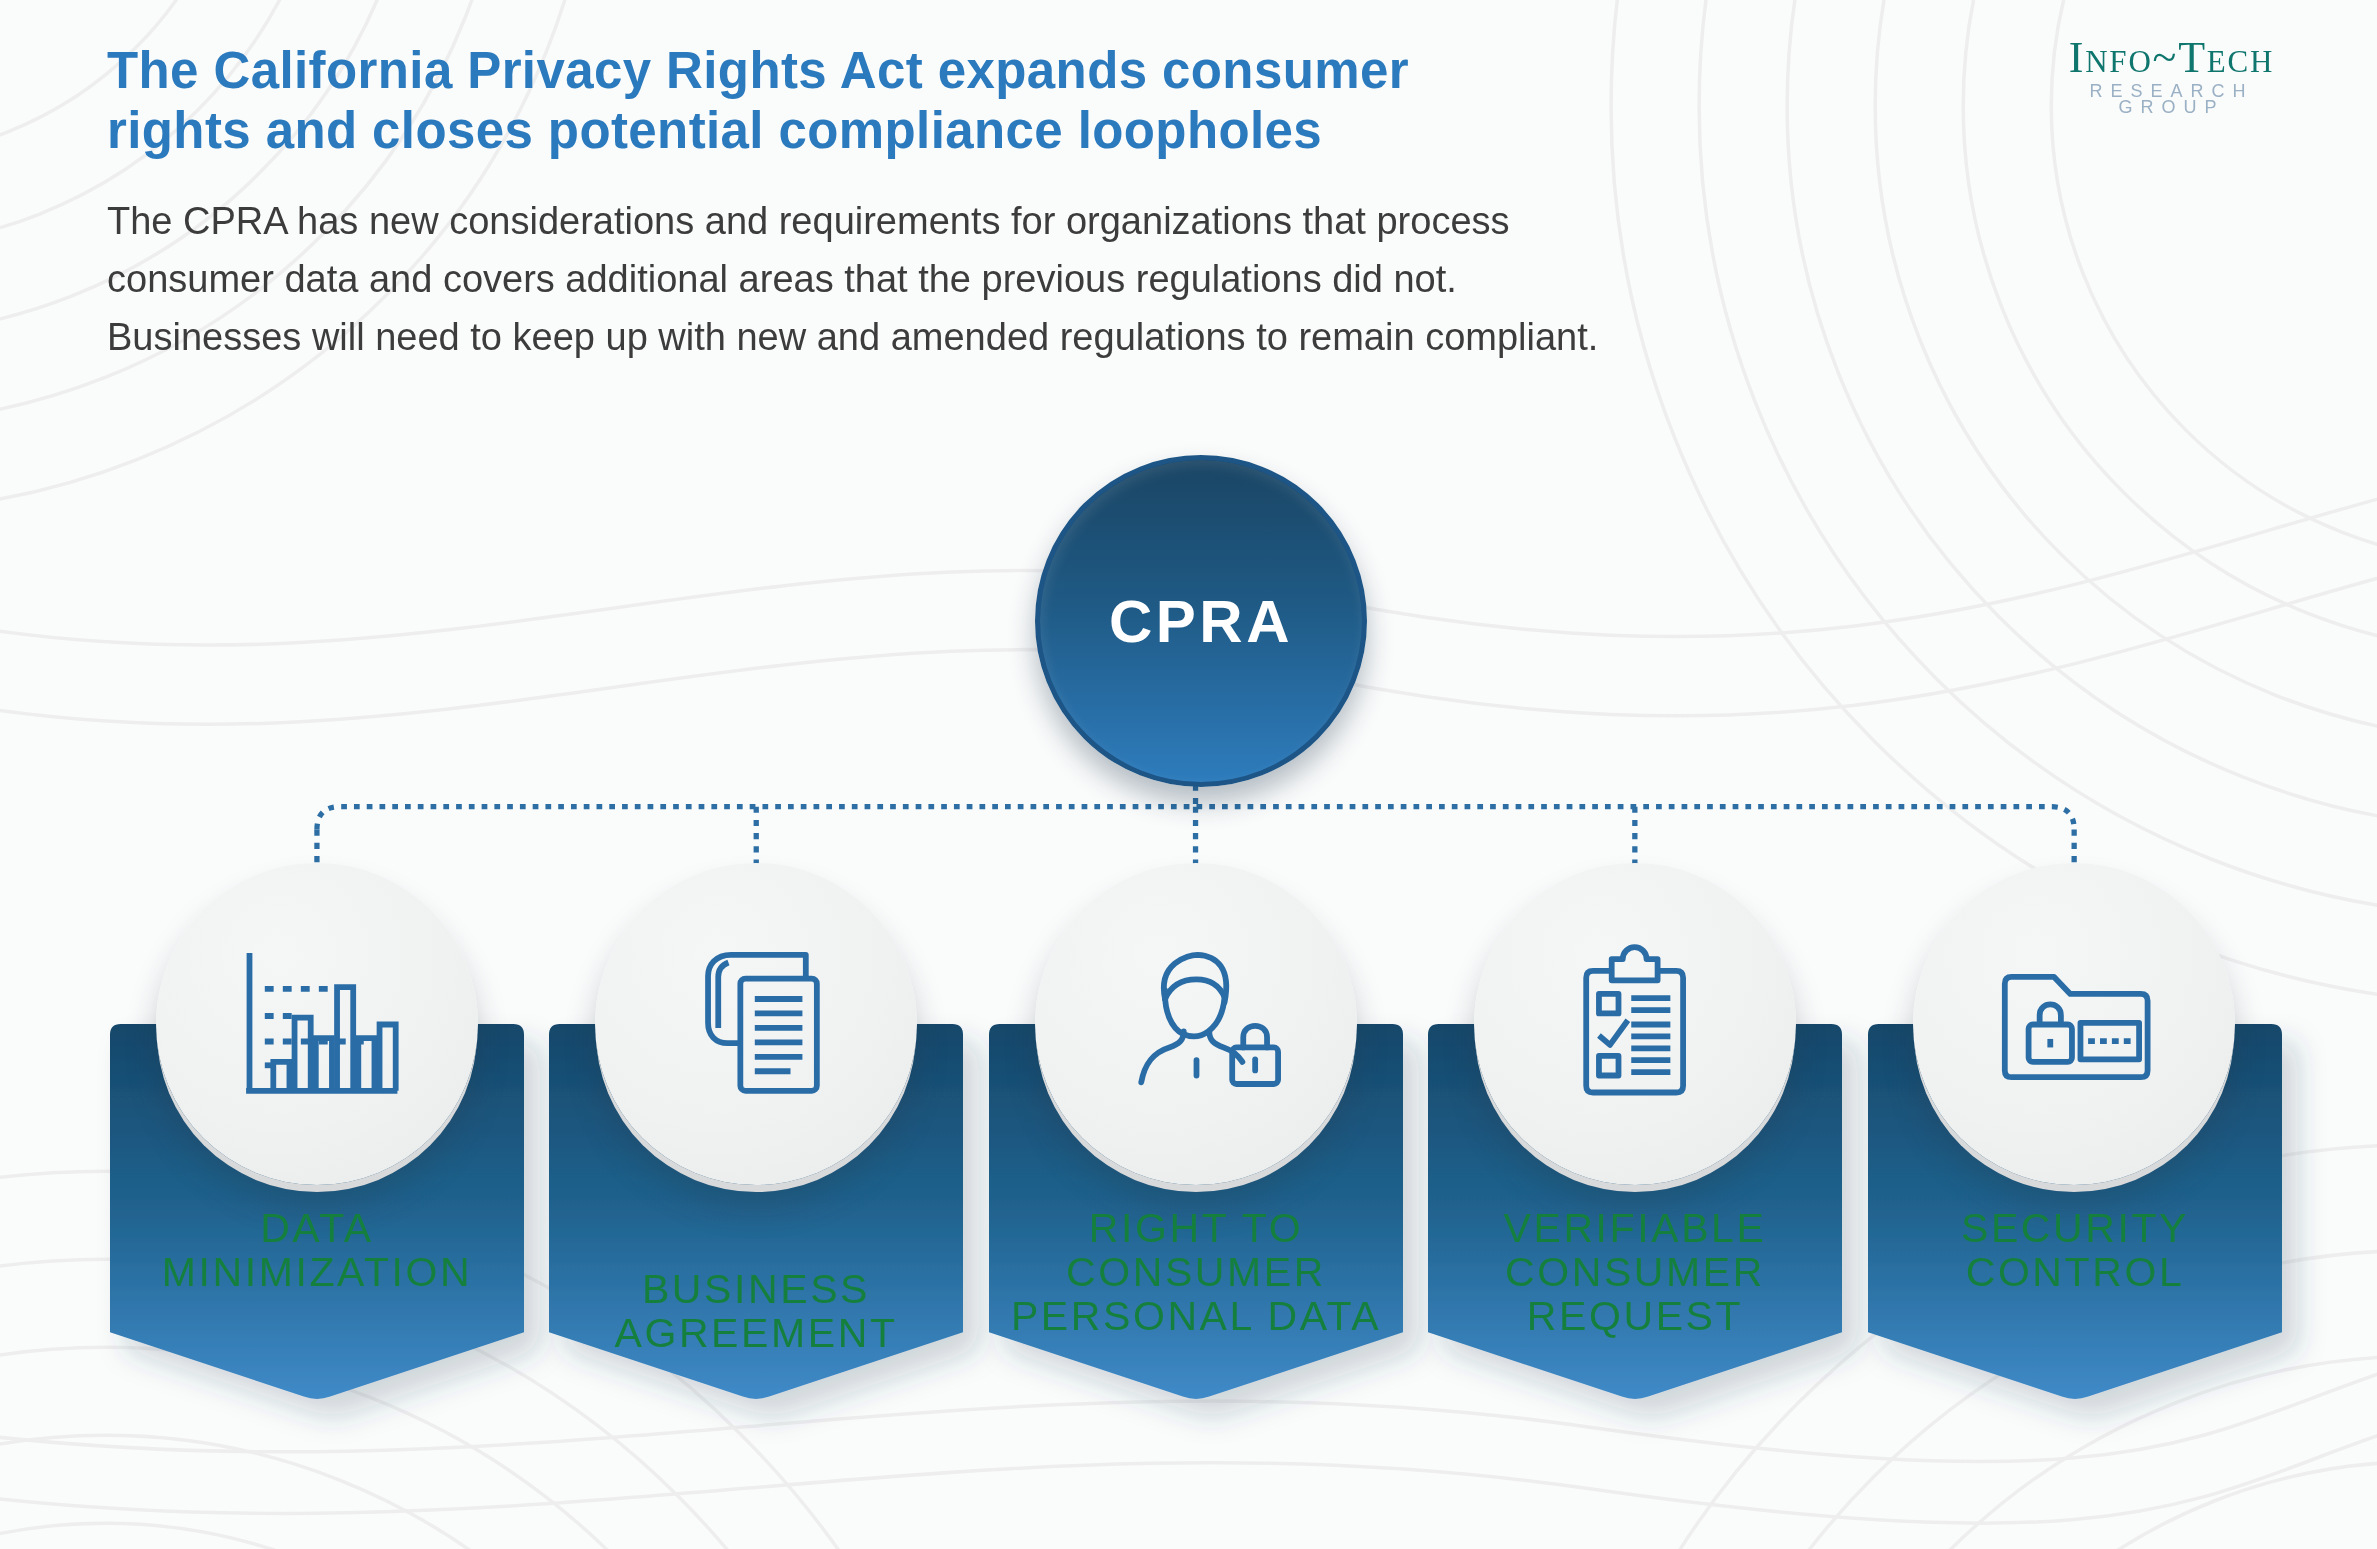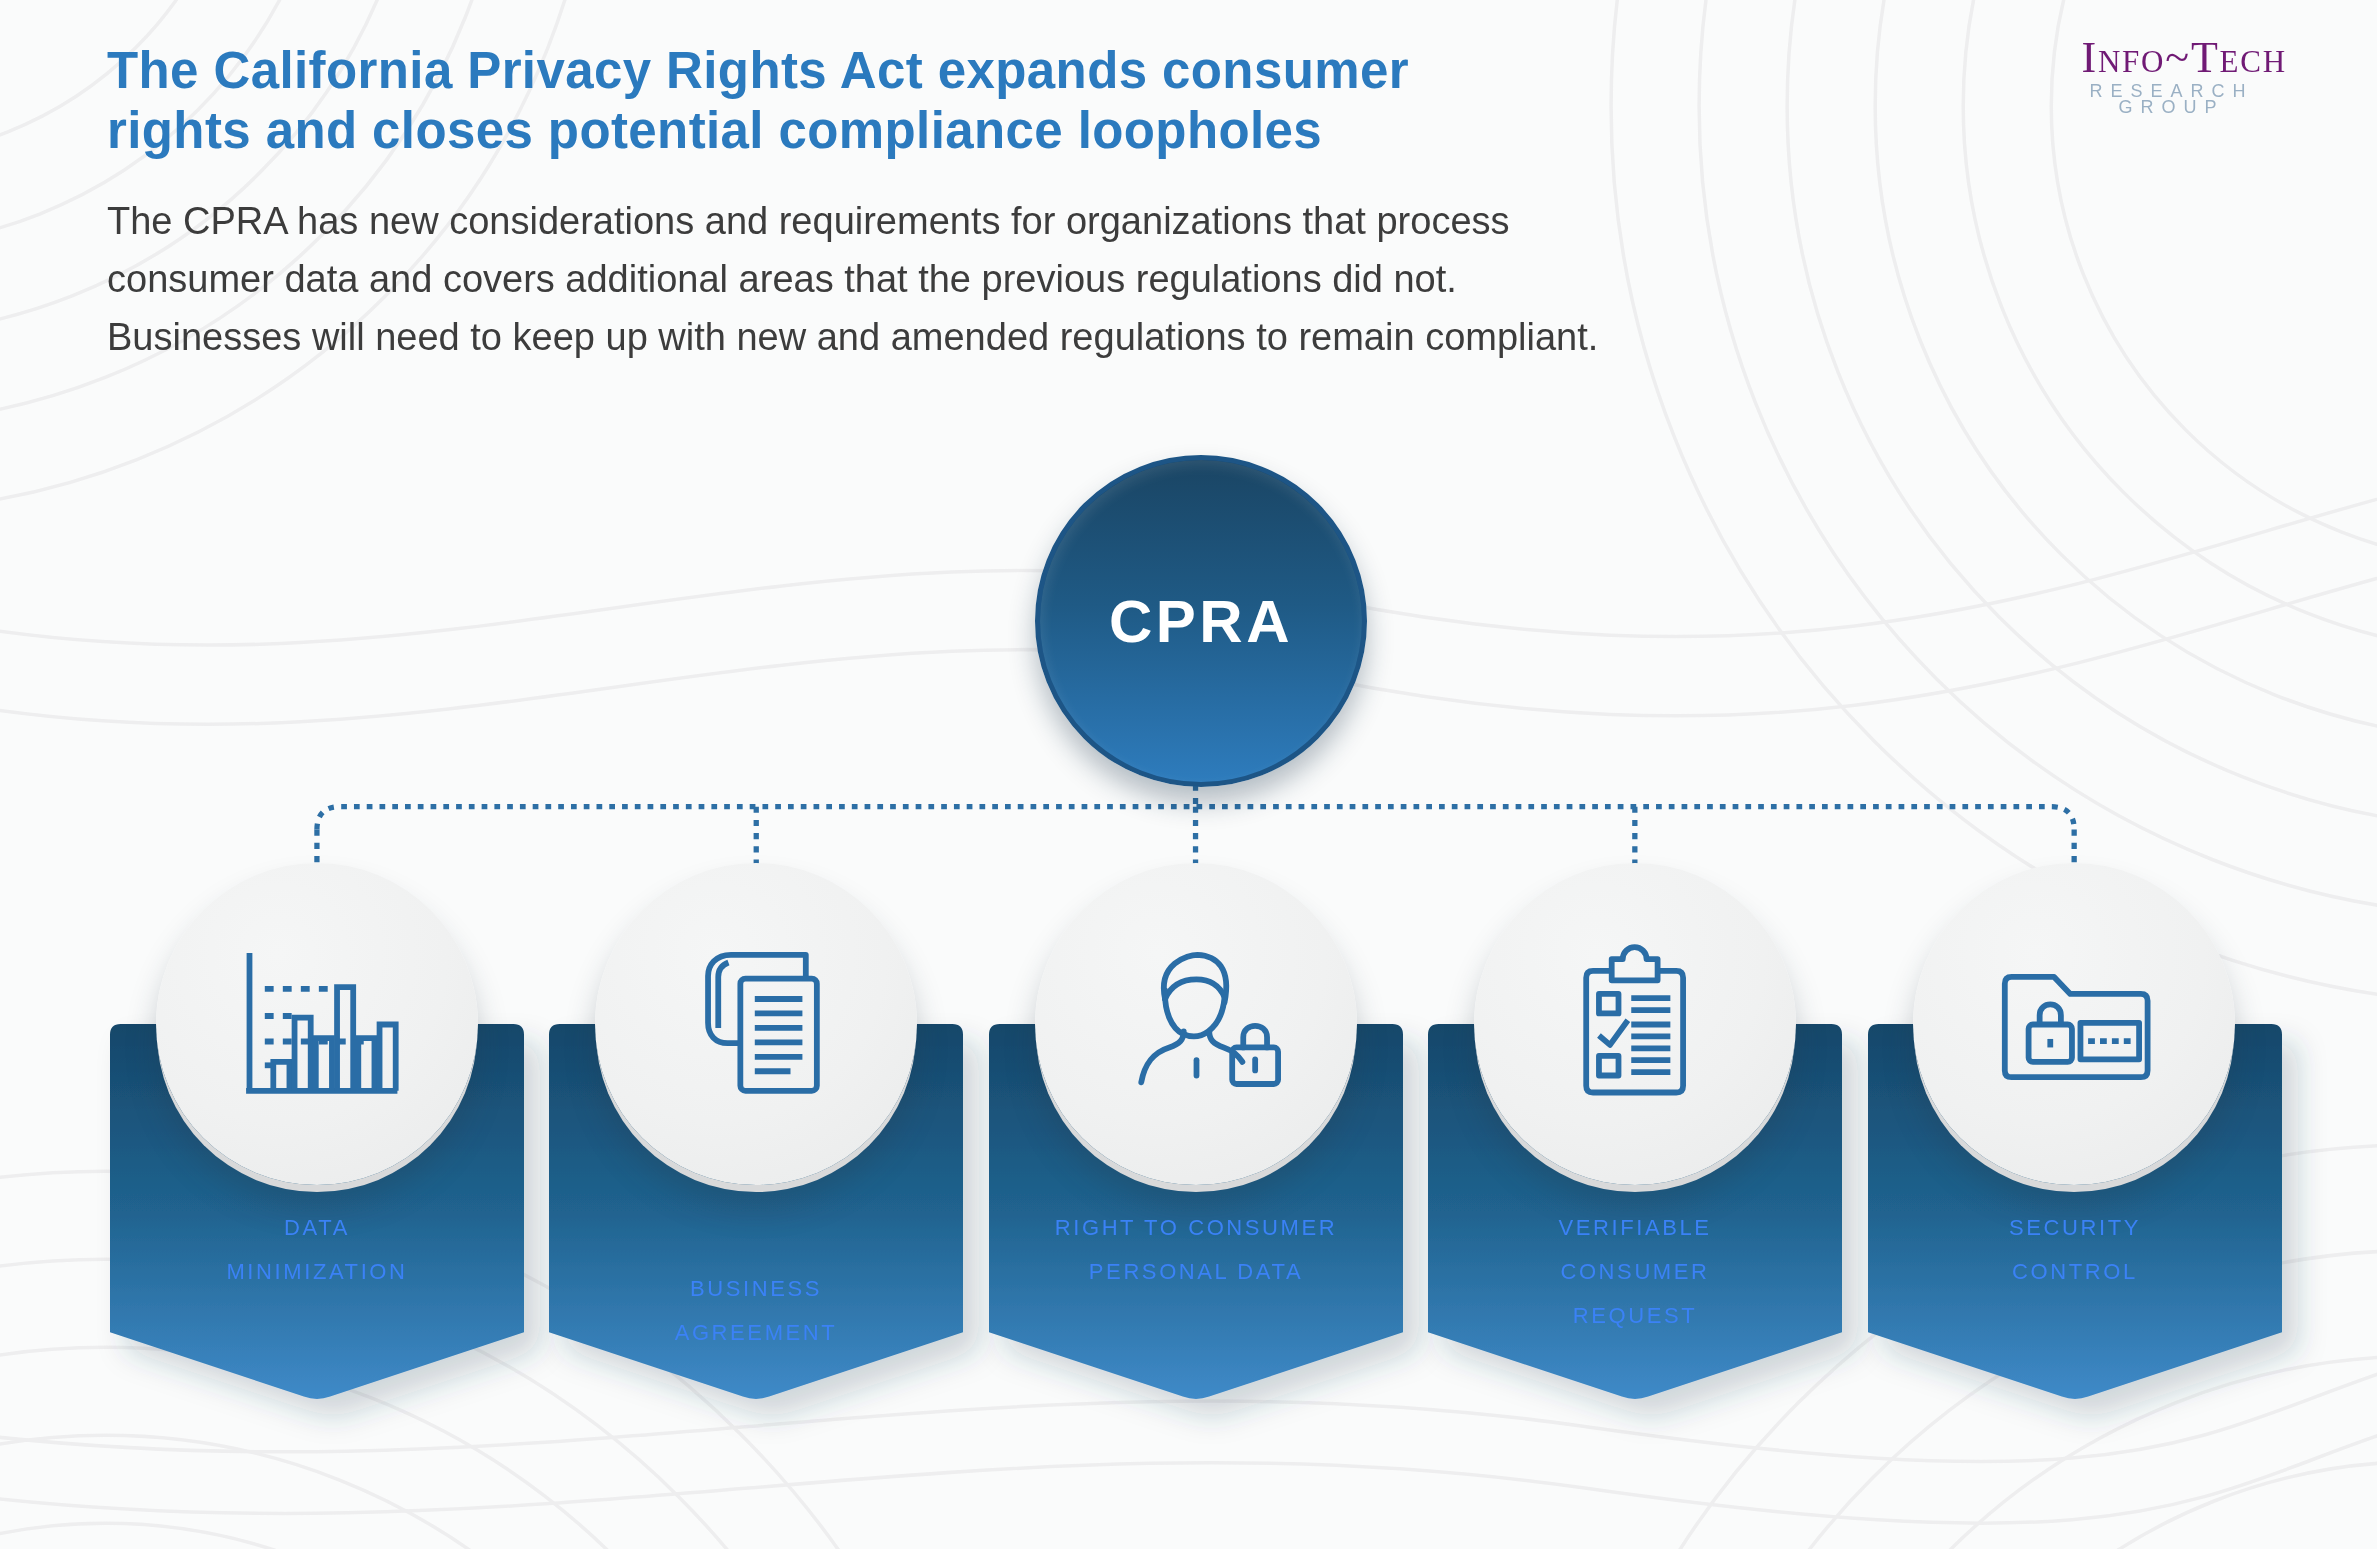--- a/index.html
+++ b/index.html
@@ -19,21 +19,21 @@
   .page-subtitle{
     position:absolute; left:107px; top:192px; z-index:5;
     font-size:38px; line-height:58px; color:#3c3c3c; white-space:pre-line;
   }
   .logo{
     position:absolute; left:2056px; top:35px; width:231px; z-index:5;
     text-align:center;
   }
   .logo-wordmark{
     font-family:"Liberation Serif", serif; font-variant:small-caps;
-    font-size:44px; color:#701a75; letter-spacing:1.8px; line-height:46px;text-align:right;
+    font-size:44px; color:#0f766e; letter-spacing:1.8px; line-height:46px;
   }
   .logo-subtext{
     margin-top:1.8px; font-size:18px; letter-spacing:8px; color:#9ab0c4;
     line-height:16px;
   }
   
   .root-circle{
     position:absolute; left:1035px; top:455px; width:322px; height:322px;
     border-radius:50%; z-index:3;
     background:linear-gradient(180deg,#1a4564 0%,#1f5a85 45%,#2e7cbd 100%);
@@ -51,22 +51,22 @@
   .node-banner{position:absolute; overflow:visible;}
   .node-circle{
     position:absolute; width:322px; height:322px; border-radius:50%;
     background:radial-gradient(circle at 38% 28%, #f5f6f6 0%, #f0f1f1 55%, #e9eaea 100%);
     box-shadow:0 8px 0 -0.9px #d8d9da, 0 23px 30px rgba(40,55,70,.25);
     display:flex; align-items:center; justify-content:center;
   }
   .node-icon{width:187px; height:173px; display:block;}
   .node-icon svg{width:100%; height:100%; display:block;}
   .node-label{
-    position:absolute; width:414px; text-align:center; color:#3b82f6;
-    font-size:22px; line-height:44px; letter-spacing:2.6px; white-space:pre-line;
+    position:absolute; width:414px; text-align:center; color:#15803d;
+    font-size:41px; line-height:44px; letter-spacing:2.6px; white-space:pre-line;
   }
 </style>
 </head>
 <body>
 
 <div id="stage">
 
   <svg id="bg-waves" width="2377" height="1550" viewBox="0 0 2700 1760">
     <g fill="none" stroke="#ededee" stroke-width="4" opacity="0.9">
       <circle cx="-150" cy="-250" r="430"></circle>

